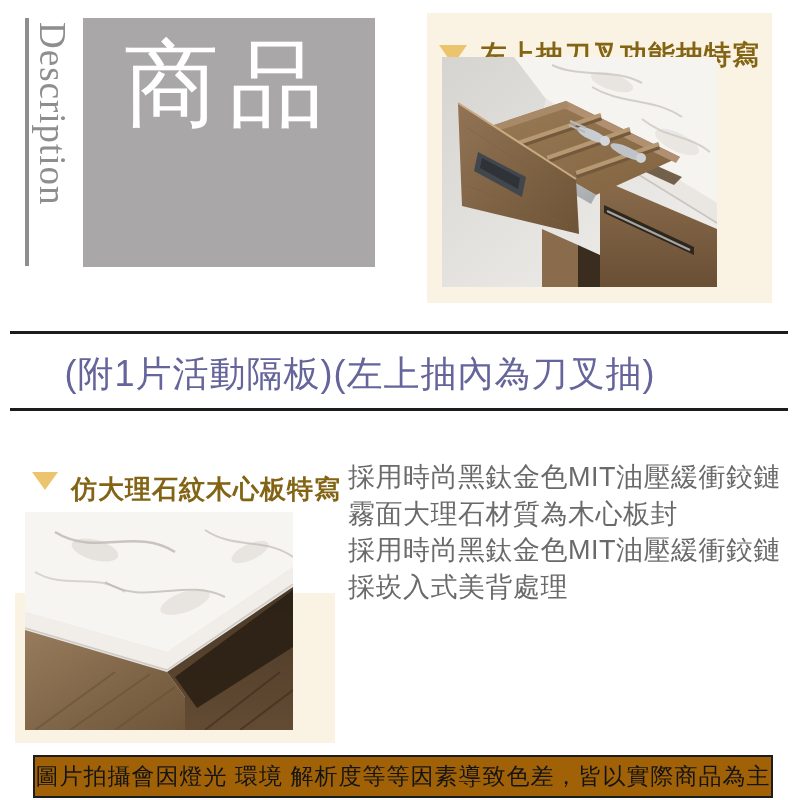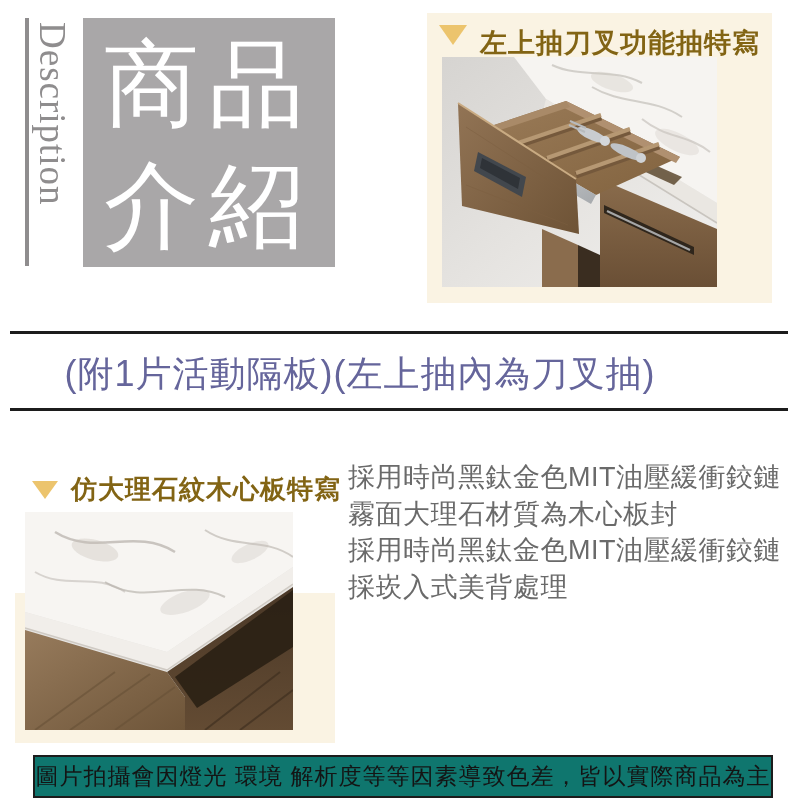--- a/index.html
+++ b/index.html
@@ -8,70 +8,69 @@
     font-family:"Liberation Sans",sans-serif;overflow:hidden;
   }
   
   .v-line{position:absolute;left:25px;top:18px;width:4px;height:248px;background:var(--muted-gray,#8f8d8e);}
   .v-text{
     position:absolute;left:31px;top:22px;height:246px;
     writing-mode:vertical-rl;font-family:"Liberation Serif",serif;
     font-size:37px;color:var(--muted-gray,#8f8d8e);letter-spacing:1px;
   }
   .title-box{
-    position:absolute;left:83px;top:18px;width:252px;height:249px;
+    position:absolute;left:83px;top:18px;width:292px;height:249px;
     background:var(--banner-gray,#a9a7a8);color:#ffffff;
     font-size:95px;font-weight:200;text-align:center;line-height:121px;
     letter-spacing:10px;box-sizing:border-box;padding-top:6px;
   }
   
   .card-top{position:absolute;left:427px;top:13px;width:345px;height:290px;background:var(--cream,#faf3e3);}
   .card-title-row{
-    display:flex;justify-content:center;gap:13px;
-    margin-top:12px;font-size:27px;font-weight:bold;color:var(--gold-dark,#826414);letter-spacing:1px;
+    display:flex;align-items:center;justify-content:center;gap:13px;
+    margin-top:24px;font-size:27px;font-weight:bold;color:var(--gold-dark,#826414);letter-spacing:1px;
   }
   .tri{width:0;height:0;border-left:14px solid transparent;border-right:14px solid transparent;border-top:20px solid var(--accent-gold,#ecc46d);}
   .tri.small{border-left-width:13px;border-right-width:13px;border-top-width:18px;}
   .photo-drawer{position:absolute;left:15px;top:44px;width:275px;height:230px;display:block;}
   
   .rule{position:absolute;left:10px;width:778px;height:3px;background:var(--line-black,#1c1c1c);}
   .rule-1{top:331px;} .rule-2{top:408px;}
   .mid-note{
     position:absolute;left:0;top:350px;width:720px;text-align:center;
     font-size:36px;font-weight:300;color:var(--note-purple,#65659b);letter-spacing:1px;
   }
   
   .feature-head-row{
-    position:absolute;left:32px;top:472px;display:flex;align-items:center;gap:13px;
+    position:absolute;left:32px;top:472px;display:flex;gap:13px;
     font-size:26px;font-weight:bold;color:var(--gold-dark,#826414);letter-spacing:1px;
   }
   .cream-patch{position:absolute;left:15px;top:593px;width:320px;height:150px;background:var(--cream,#faf3e3);}
   .photo-marble{position:absolute;left:25px;top:512px;width:268px;height:218px;display:block;}
   .features{
     position:absolute;left:348px;top:459px;width:452px;
     font-size:27px;line-height:36.6px;color:var(--text-gray,#6a6a6a);letter-spacing:0.5px;
   }
   
   .footer-box{
     position:absolute;left:33px;top:755px;width:740px;height:43px;box-sizing:border-box;
-    border:2px solid var(--line-black,#1c1c1c);background:#0f766e;
+    border:2px solid var(--line-black,#1c1c1c);background:#a16207;
     display:flex;align-items:center;justify-content:center;
     font-size:23px;color:#141414;letter-spacing:1px;
   }
 </style>
 </head>
 <body>
 
 <div class="page">
 
   <div class="v-line"></div>
   <div class="v-text">Description</div>
   <div class="title-box">
     <div>商品</div>
-    <div>介紹</div>
   </div>
 
   <section class="card-top">
     <div class="card-title-row">
       <span class="tri"></span>
       <span>左上抽刀叉功能抽特寫</span>
     </div>
     <svg class="photo-drawer" viewBox="0 0 275 230">
       <defs>
         <linearGradient id="wallg" x1="0" y1="0" x2="1" y2="1">

